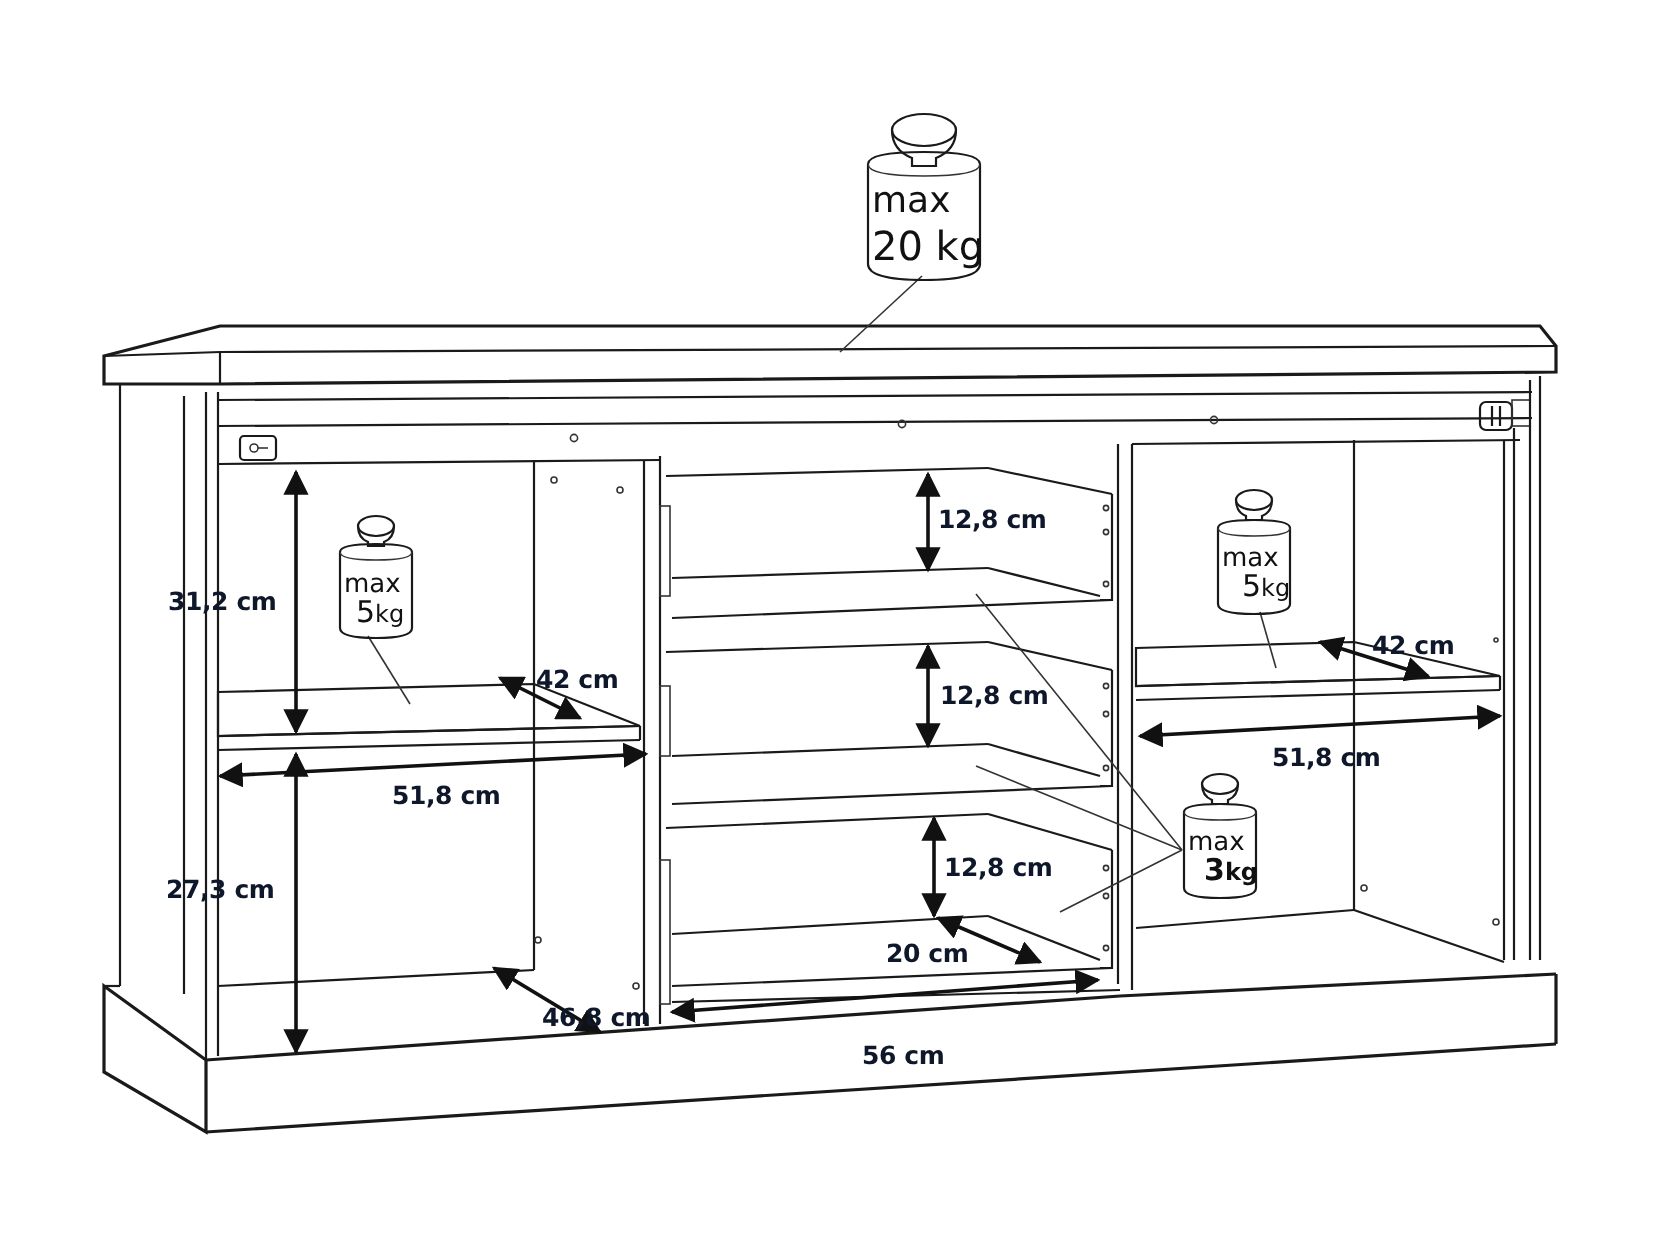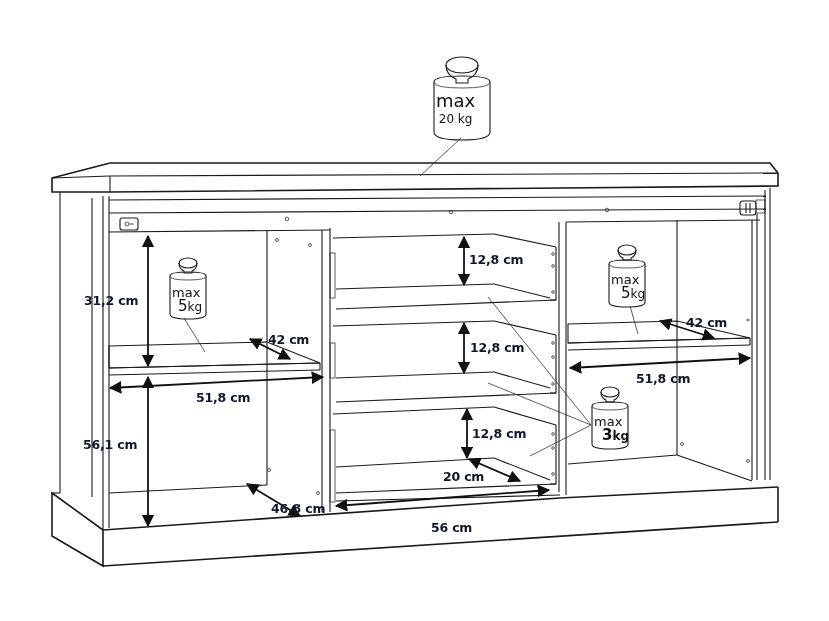--- a/index.html
+++ b/index.html
@@ -202,39 +202,39 @@
   <g>
     <ellipse class="ln" cx="610" cy="392" rx="9" ry="5" fill="#fff"></ellipse>
     <path class="ln" d="M601,392 q0,6 5,8 l0,2 l8,0 l0,-2 q5,-2 5,-8" fill="#fff"></path>
     <path class="ln" d="M592,406 q0,-4 18,-4 q18,0 18,4 l0,38 q0,5 -18,5 q-18,0 -18,-5 z" fill="#fff"></path>
     <path class="thin" d="M592,406 q0,4 18,4 q18,0 18,-4"></path>
   </g>
 </svg>
 
 <div class="wt" style="left:436px;top:92px;">
   <span class="a" style="font-size:18px;">max</span>
-  <span class="b" style="font-size:12px;margin-top:3px;text-align:center;">20 kg</span>
+  <span class="b" style="font-size:20px;margin-top:3px;text-align:center;">20 kg</span>
 </div>
 <div class="wt" style="left:172px;top:286px;">
   <span class="a" style="font-size:13px;">max</span>
   <span class="b" style="font-size:15px;margin-left:6px;"><span>5</span><span style="font-size:12px;">kg</span></span>
 </div>
 <div class="wt" style="left:611px;top:273px;">
   <span class="a" style="font-size:13px;">max</span>
   <span class="b" style="font-size:15px;margin-left:10px;"><span>5</span><span style="font-size:12px;">kg</span></span>
 </div>
 <div class="wt" style="left:594px;top:415px;">
   <span class="a" style="font-size:13px;">max</span>
   <span class="b" style="font-size:15px;margin-left:8px;font-weight:bold;"><span>3</span><span style="font-size:12px;">kg</span></span>
 </div>
 
 <span class="lbl" style="left:84px;top:293px;text-align:right;">31,2 cm</span>
 <span class="lbl" style="left:268px;top:332px;">42 cm</span>
 <span class="lbl" style="left:196px;top:390px;">51,8 cm</span>
-<span class="lbl" style="left:83px;top:437px;">56,1 cm</span>
+<span class="lbl" style="left:83px;top:437px;">27,3 cm</span>
 <span class="lbl" style="left:271px;top:481px;margin-top:20px;">46,8 cm</span>
 <span class="lbl" style="left:469px;top:252px;">12,8 cm</span>
 <span class="lbl" style="left:470px;top:340px;">12,8 cm</span>
 <span class="lbl" style="left:472px;top:426px;">12,8 cm</span>
 <span class="lbl" style="left:443px;top:469px;">20 cm</span>
 <span class="lbl" style="left:431px;top:520px;">56 cm</span>
 <span class="lbl" style="left:686px;top:315px;">42 cm</span>
 <span class="lbl" style="left:636px;top:371px;">51,8 cm</span>
 
 </div>

